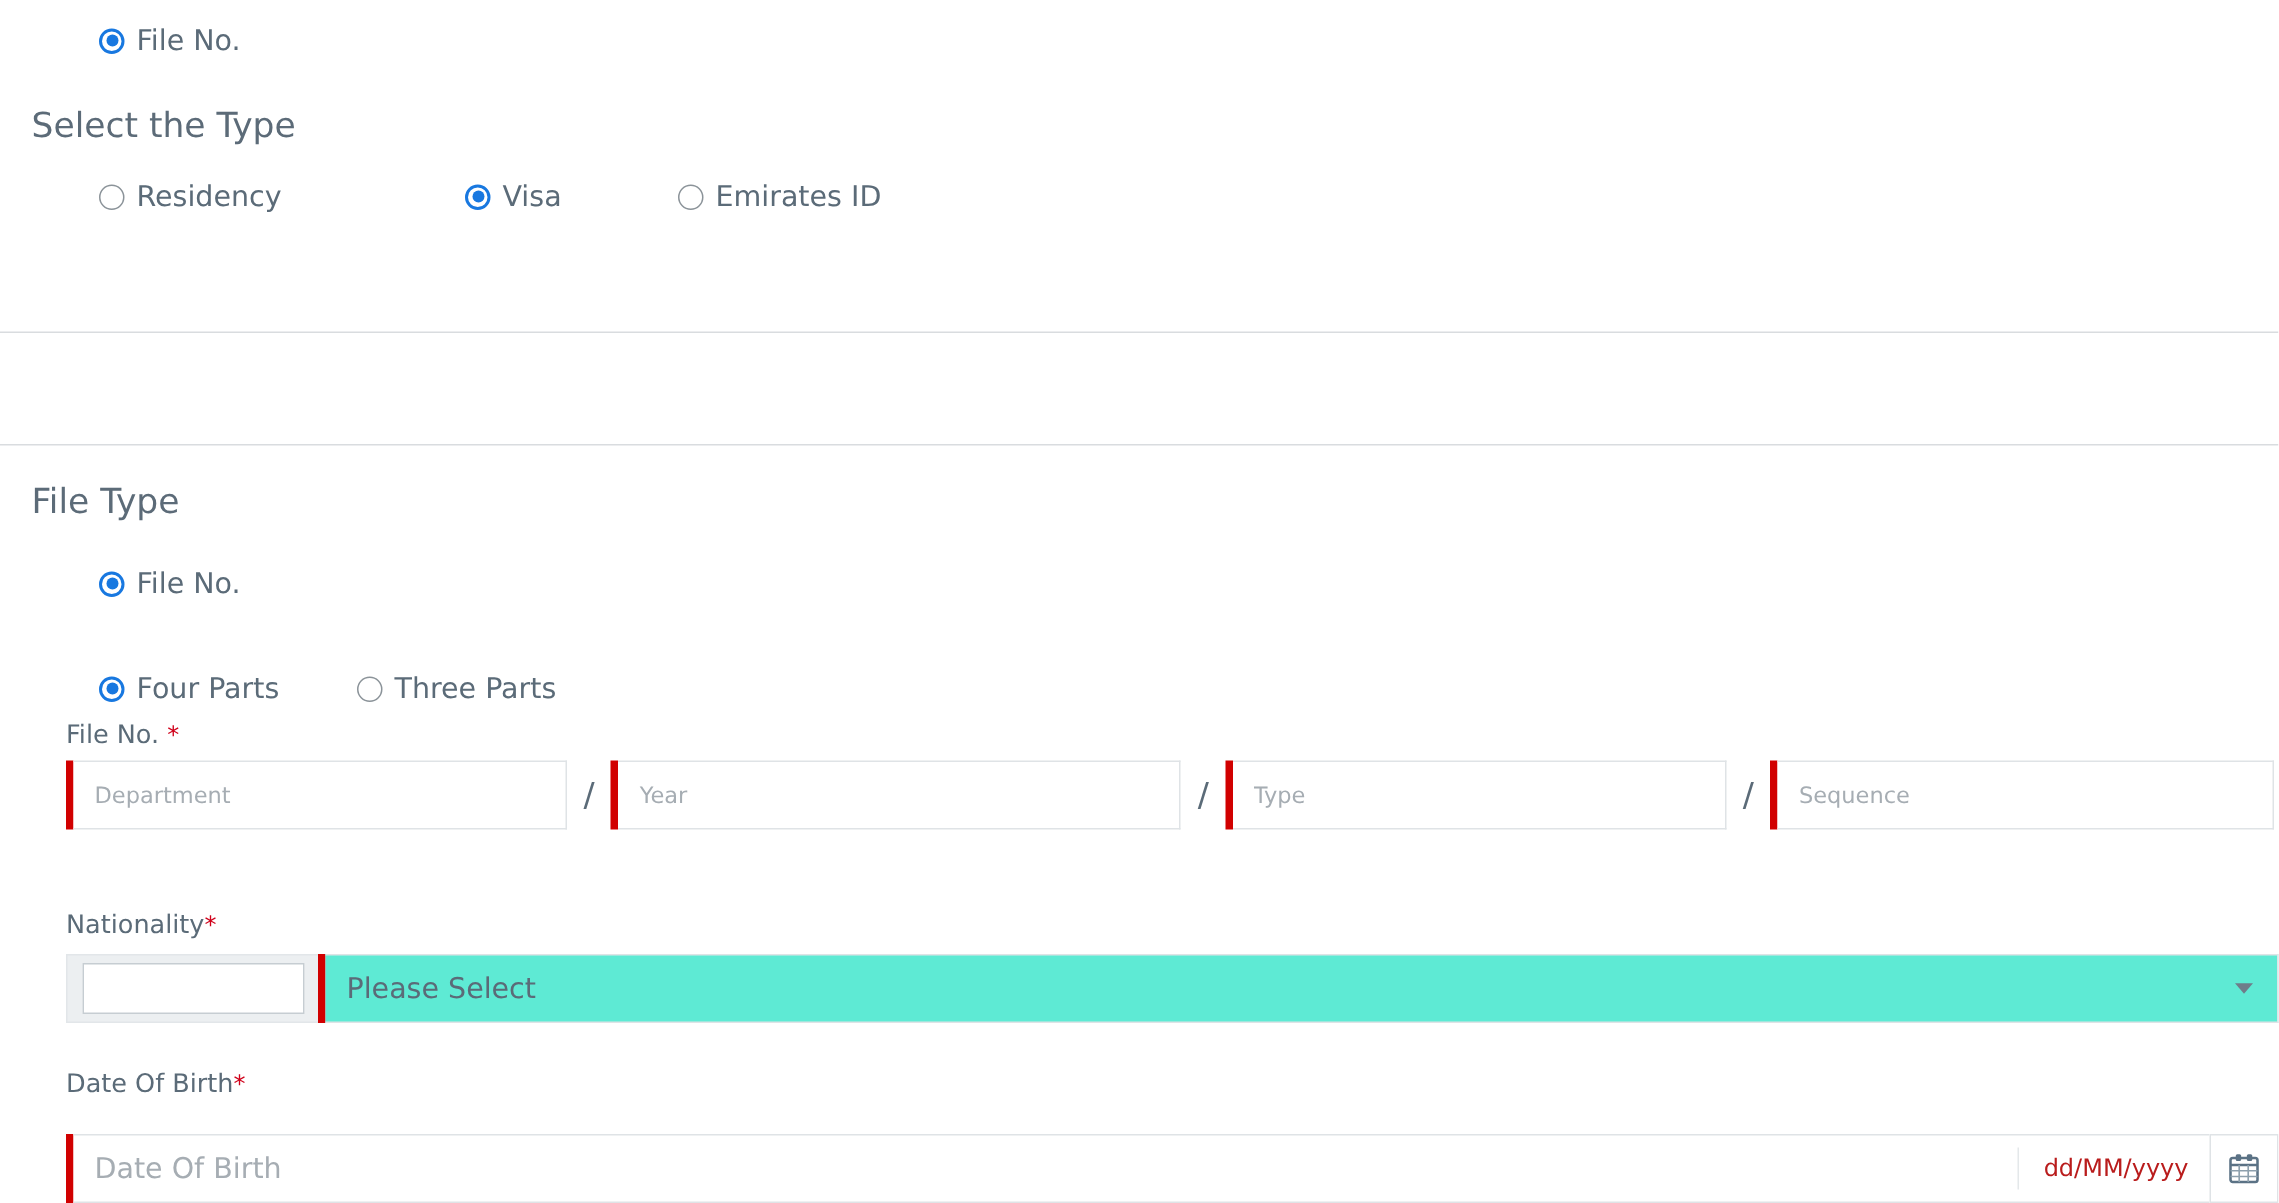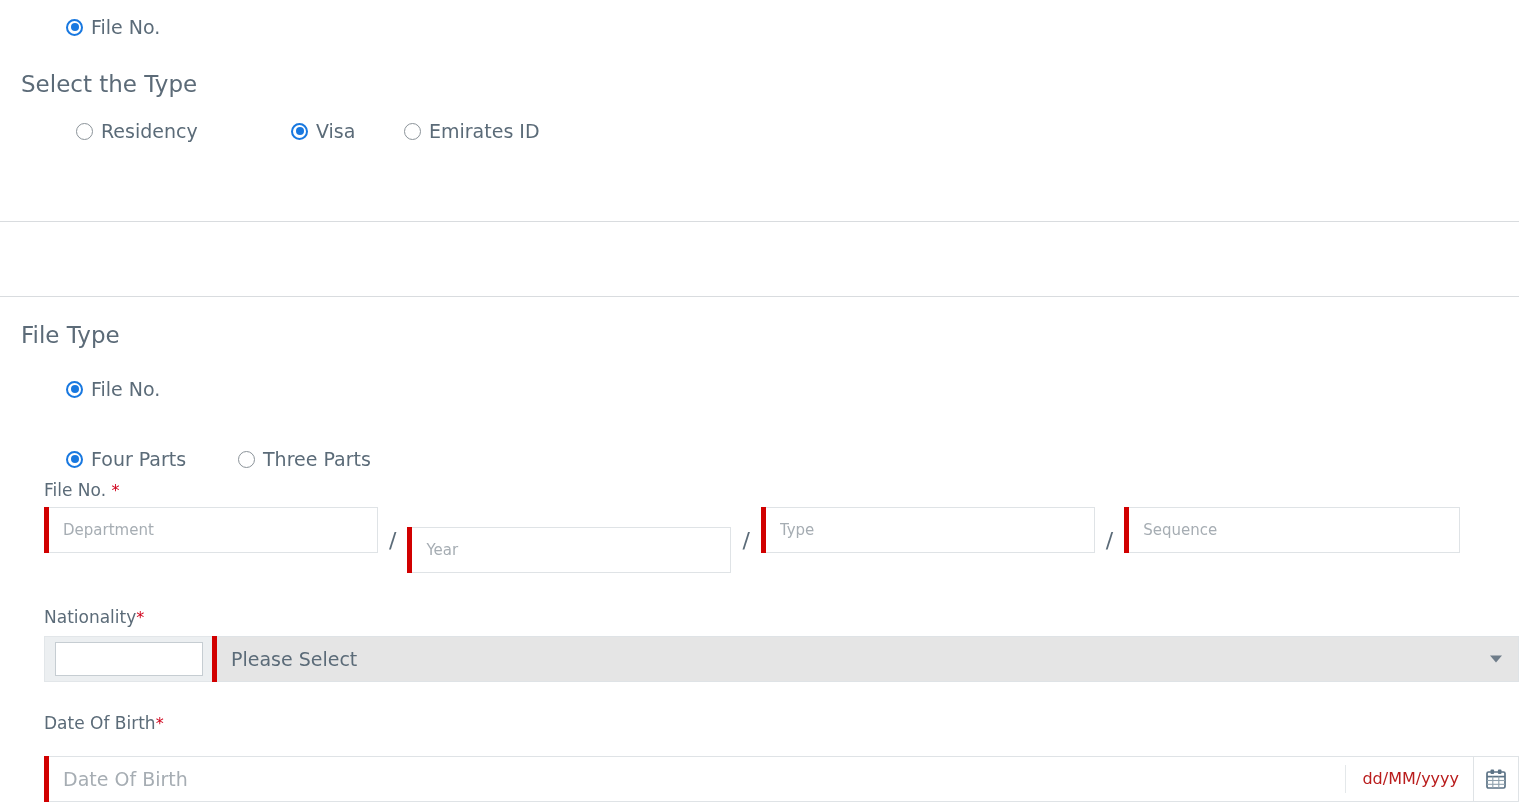--- a/index.html
+++ b/index.html
@@ -60,21 +60,21 @@
   
   .nat-row { display: flex; align-items: stretch; height: 46px; width: 1475px; }
   .nat-prefix {
     width: 168px; background: #eceff1; display: flex;
     align-items: center; justify-content: center; flex: 0 0 auto;
     border: 1px solid #e2e6e9; border-right: none;
   }
   .nat-flagbox { width: 148px; height: 34px; background: #fff; border: 1px solid #c6cdd2; }
   .nat-select {
     flex: 1 1 auto; border: 1px solid #dfe3e6; border-left: none;
-    background: #e5e5e5; display: flex; align-items: center;
+    background: #5eead4; display: flex; align-items: center;
     padding: 0 14px; font-size: 19px; color: #5b6b78; position: relative;
   }
   .caret {
     position: absolute; right: 16px; top: 50%; transform: translateY(-50%);
     width: 0; height: 0; border-left: 6px solid transparent;
     border-right: 6px solid transparent; border-top: 7px solid #6f7d8a;
   }
 
   
   .dob-row { display: flex; align-items: stretch; height: 46px; width: 1475px; }
@@ -101,21 +101,21 @@
 
   <div class="radio-row" style="position:absolute; left:66px; top:16px;">
     <div class="radio-opt" style="margin-right:59px;">
       <span class="radio checked"></span>
       <span class="radio-label">File No.</span>
     </div>
   </div>
 
   <div class="section-title" style="position:absolute; left:21px; top:71px;">Select the Type</div>
 
-  <div class="radio-row" style="position:absolute; left:76px; top:120px;">
+  <div class="radio-row" style="position:absolute; left:66px; top:120px;gap:29px;">
     <div class="radio-opt" style="width:215px;">
       <span class="radio"></span>
       <span class="radio-label">Residency</span>
     </div>
     <div class="radio-opt" style="width:113px;">
       <span class="radio checked"></span>
       <span class="radio-label">Visa</span>
     </div>
     <div class="radio-opt">
       <span class="radio"></span>
@@ -152,21 +152,21 @@
 
   <div style="position:absolute; left:44px; top:507px; display:flex; align-items:stretch;">
 
     <div class="input-wrap" style="width:334px;">
       <span class="red-bar"></span>
       <input class="txt" type="text" placeholder="Department" style="">
     </div>
 
     <span class="slash">/</span>
 
-    <div class="input-wrap" style="width:324px;margin-top:20px;">
+    <div class="input-wrap" style="width:380px;">
       <span class="red-bar"></span>
       <input class="txt" type="text" placeholder="Year" style="">
     </div>
 
     <span class="slash">/</span>
 
     <div class="input-wrap" style="width:334px;">
       <span class="red-bar"></span>
       <input class="txt" type="text" placeholder="Type" style="">
     </div>

